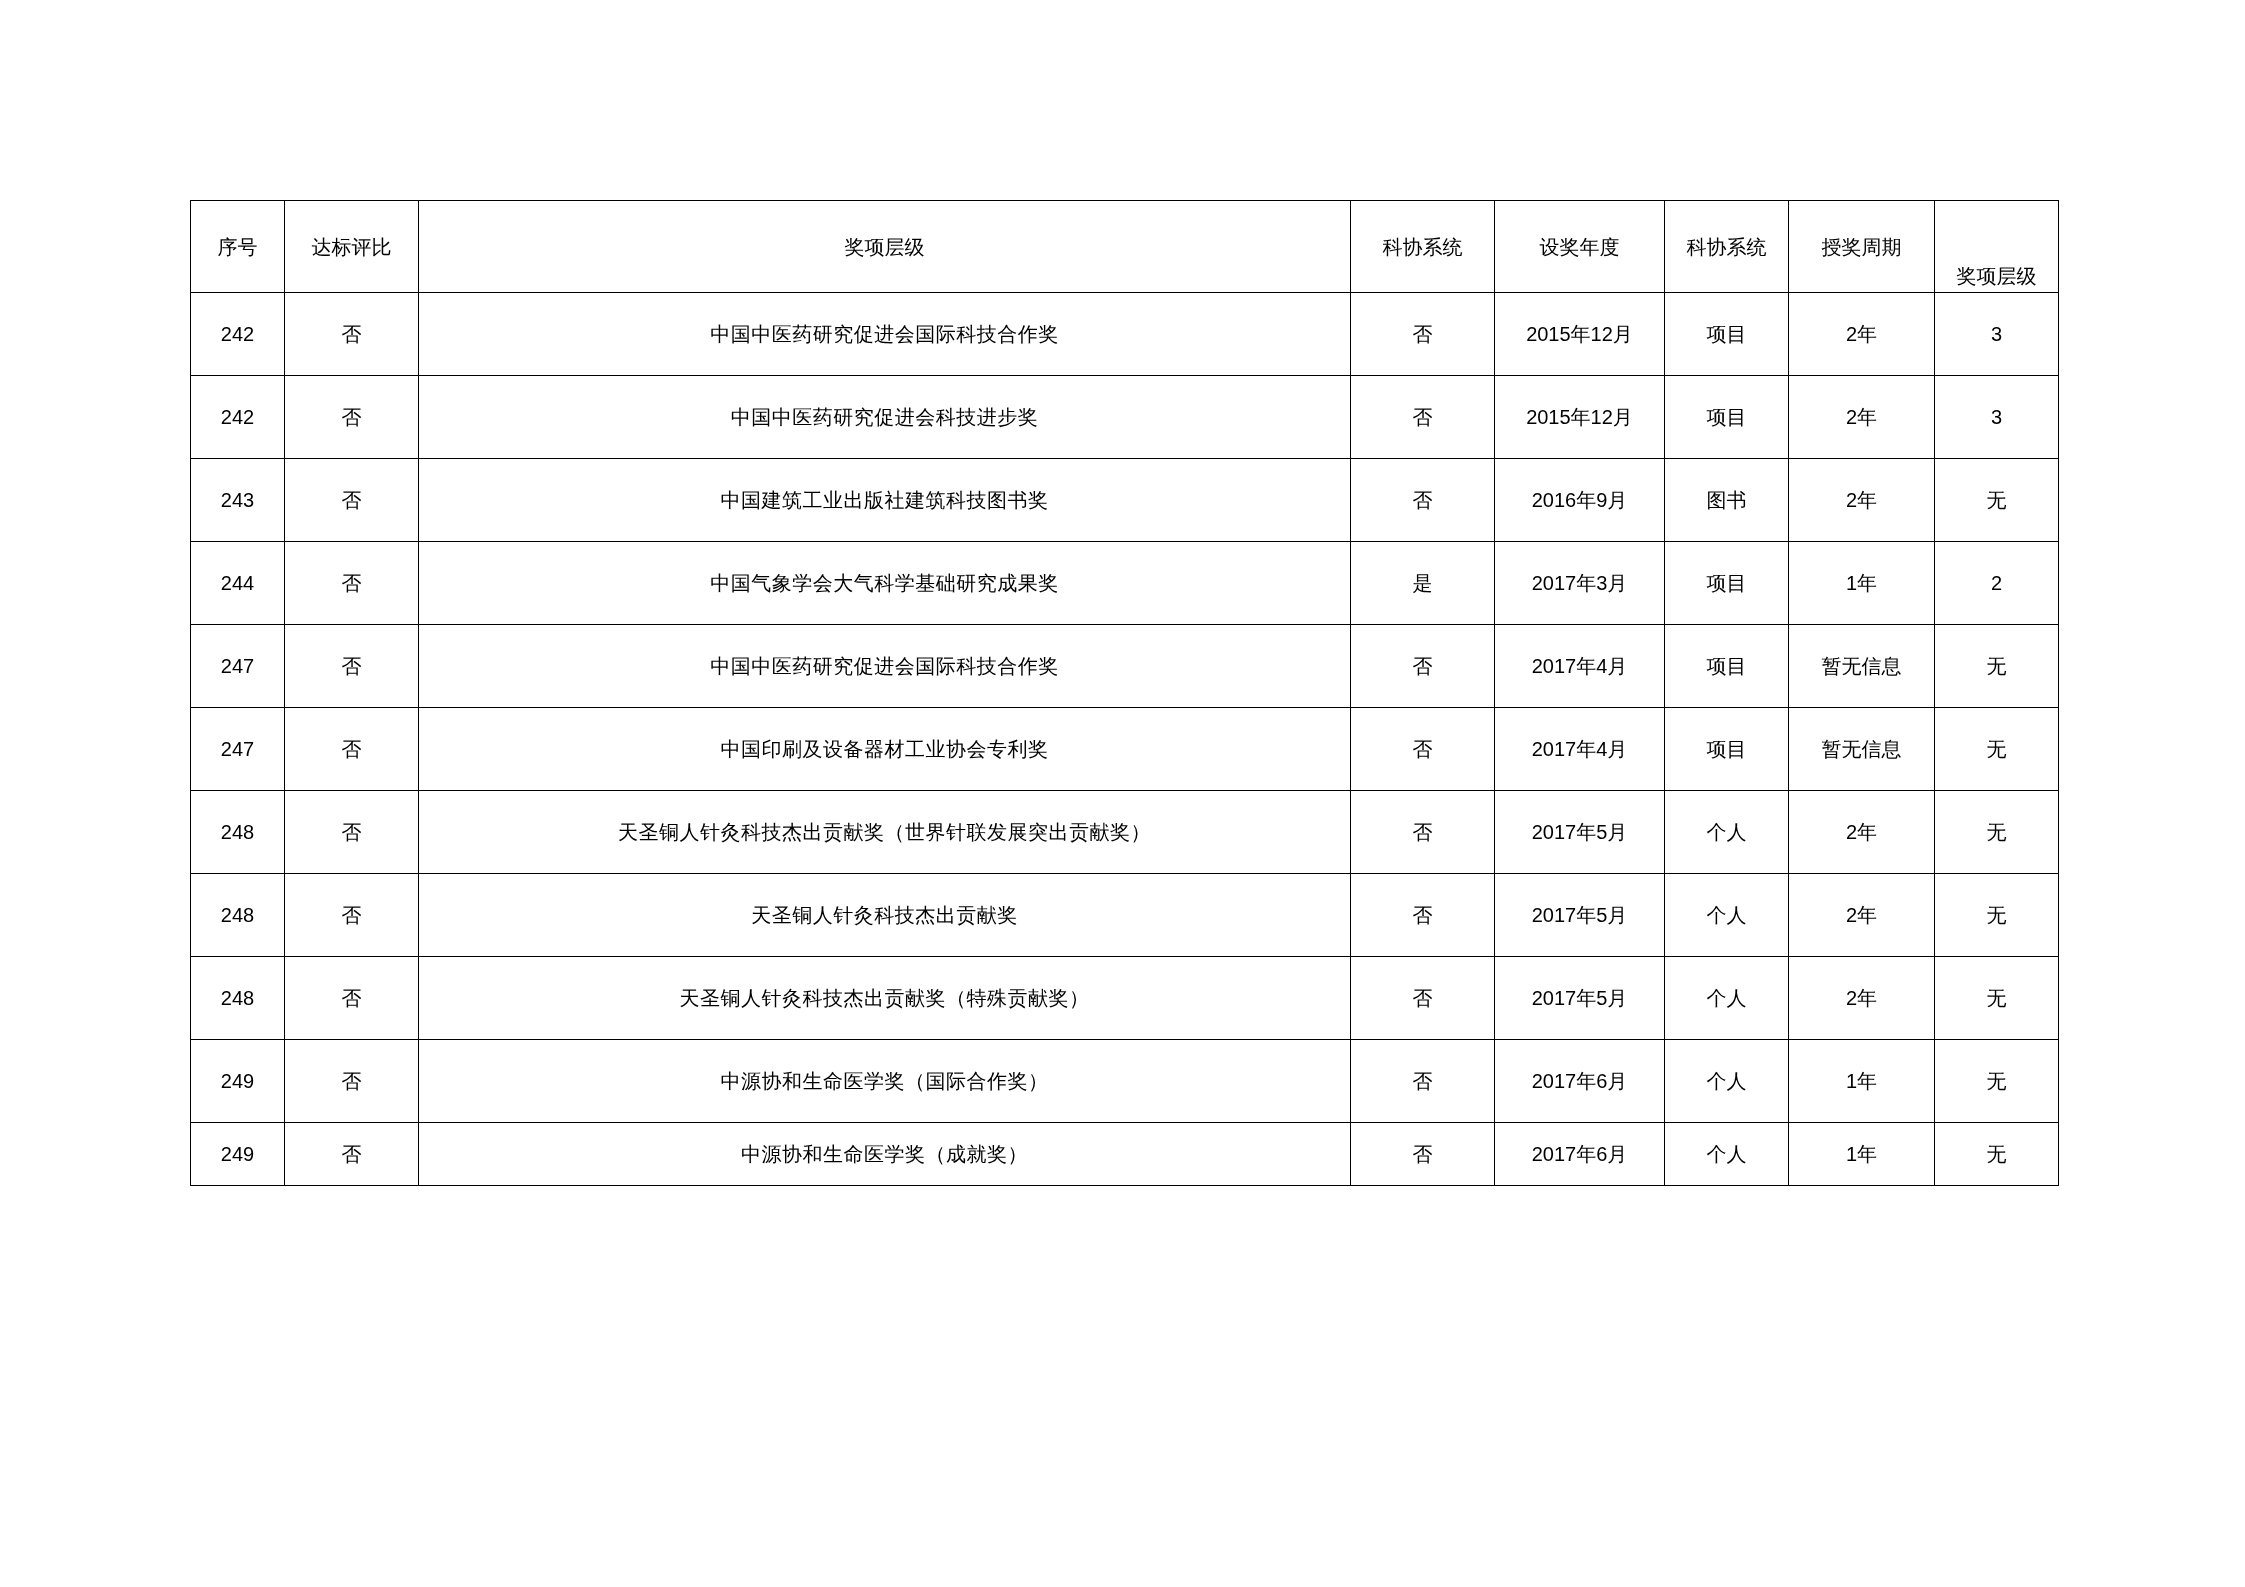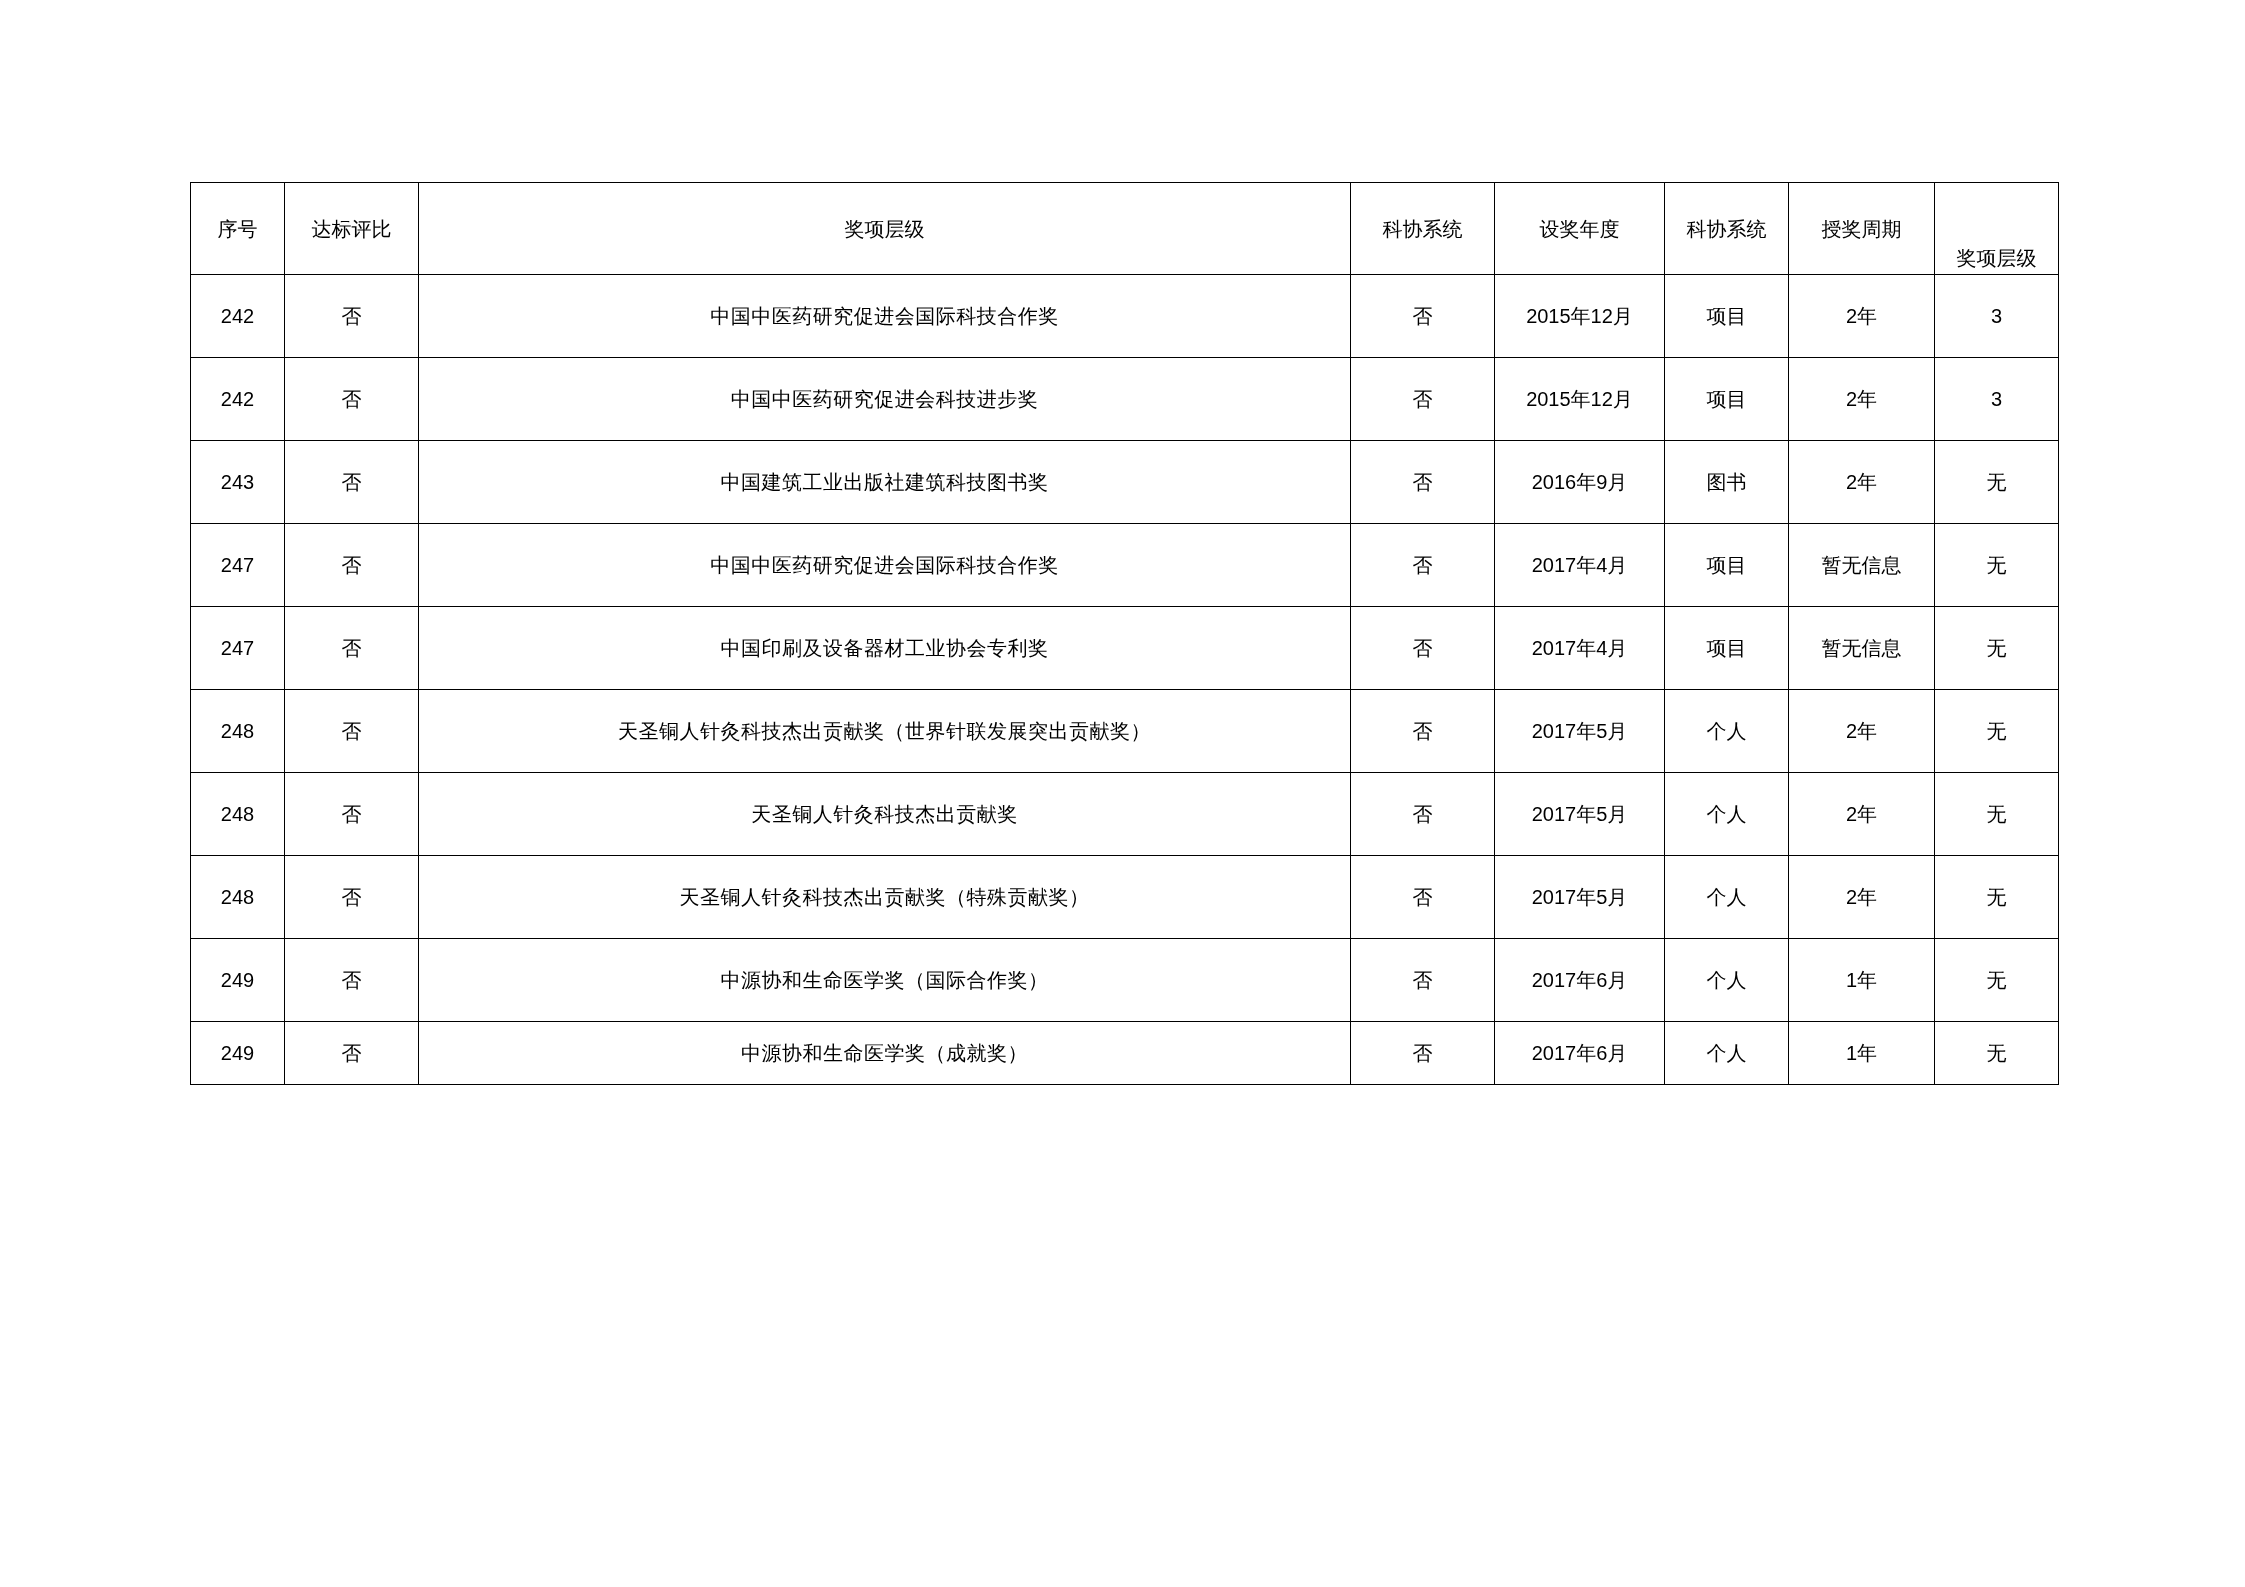--- a/index.html
+++ b/index.html
@@ -16,21 +16,21 @@
   }
   .page {
     position: relative;
     width: 2245px;
     height: 1587px;
     background: #ffffff;
   }
   .table-wrap {
     position: absolute;
     left: 190px;
-    top: 182px;
+    top: 200px;
     width: 1868px;
   }
   table.award-table {
     border-collapse: collapse;
     width: 1868px;
     table-layout: fixed;
   }
   table.award-table td,
   table.award-table th {
     border: 1px solid #000000;
@@ -137,20 +137,30 @@
           <td class="seq">243</td>
           <td class="std">否</td>
           <td class="name">中国建筑工业出版社建筑科技图书奖</td>
           <td class="system">否</td>
           <td class="year">2016年9月</td>
           <td class="object">图书</td>
           <td class="cycle">2年</td>
           <td class="level">无</td>
         </tr>
         <tr>
+          <td class="seq">244</td>
+          <td class="std">否</td>
+          <td class="name">中国气象学会大气科学基础研究成果奖</td>
+          <td class="system">是</td>
+          <td class="year">2017年3月</td>
+          <td class="object">项目</td>
+          <td class="cycle">1年</td>
+          <td class="level">2</td>
+        </tr>
+        <tr>
           <td class="seq">247</td>
           <td class="std">否</td>
           <td class="name">中国中医药研究促进会国际科技合作奖</td>
           <td class="system">否</td>
           <td class="year">2017年4月</td>
           <td class="object">项目</td>
           <td class="cycle">暂无信息</td>
           <td class="level">无</td>
         </tr>
         <tr>

